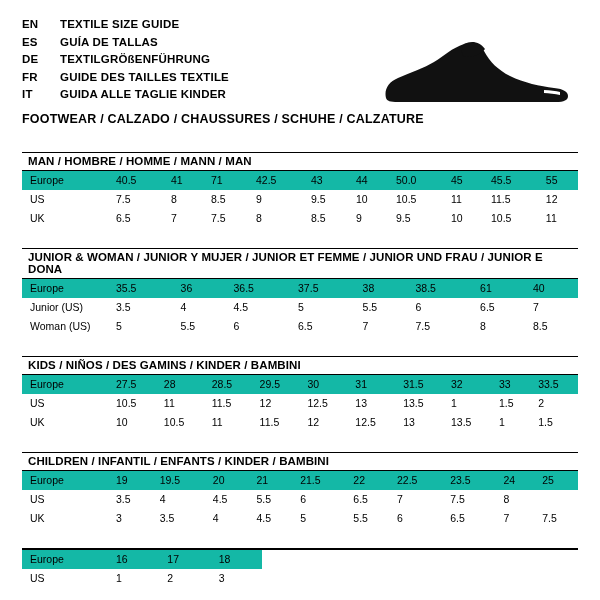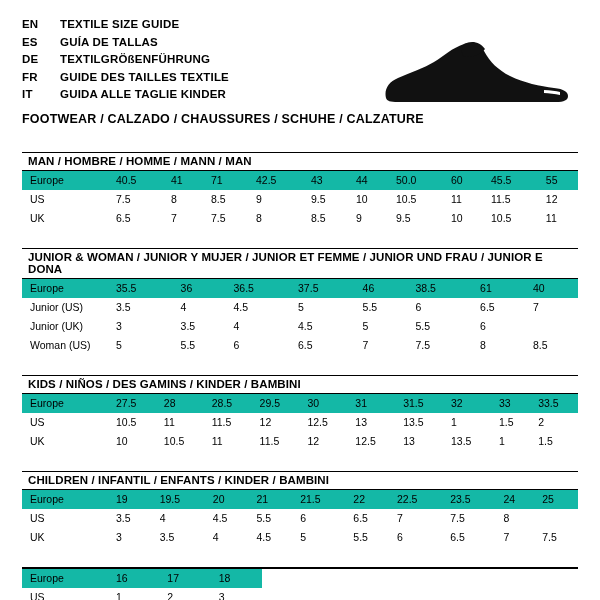--- a/index.html
+++ b/index.html
@@ -147,21 +147,21 @@
       <tbody>
         <tr class="shaded">
           <td class="rowlabel">Europe</td>
           <td>40.5</td>
           <td>41</td>
           <td>71</td>
           <td>42.5</td>
           <td>43</td>
           <td>44</td>
           <td>50.0</td>
-          <td>60</td>
+          <td>45</td>
           <td>45.5</td>
           <td>55</td>
         </tr>
         <tr>
           <td class="rowlabel">US</td>
           <td>7.5</td>
           <td>8</td>
           <td>8.5</td>
           <td>9</td>
           <td>9.5</td>
@@ -193,46 +193,35 @@
     <div class="section-title">JUNIOR &amp; WOMAN / JUNIOR Y MUJER / JUNIOR ET FEMME / JUNIOR UND FRAU / JUNIOR E DONA</div>
     <div class="sep"></div>
     <table class="size">
       <tbody>
         <tr class="shaded">
           <td class="rowlabel">Europe</td>
           <td>35.5</td>
           <td>36</td>
           <td>36.5</td>
           <td>37.5</td>
-          <td>46</td>
+          <td>38</td>
           <td>38.5</td>
           <td>61</td>
           <td>40</td>
         </tr>
         <tr>
           <td class="rowlabel">Junior (US)</td>
           <td>3.5</td>
           <td>4</td>
           <td>4.5</td>
           <td>5</td>
           <td>5.5</td>
           <td>6</td>
           <td>6.5</td>
           <td>7</td>
-        </tr>
-        <tr>
-          <td class="rowlabel">Junior (UK)</td>
-          <td>3</td>
-          <td>3.5</td>
-          <td>4</td>
-          <td>4.5</td>
-          <td>5</td>
-          <td>5.5</td>
-          <td>6</td>
-          <td></td>
         </tr>
         <tr>
           <td class="rowlabel">Woman (US)</td>
           <td>5</td>
           <td>5.5</td>
           <td>6</td>
           <td>6.5</td>
           <td>7</td>
           <td>7.5</td>
           <td>8</td>

